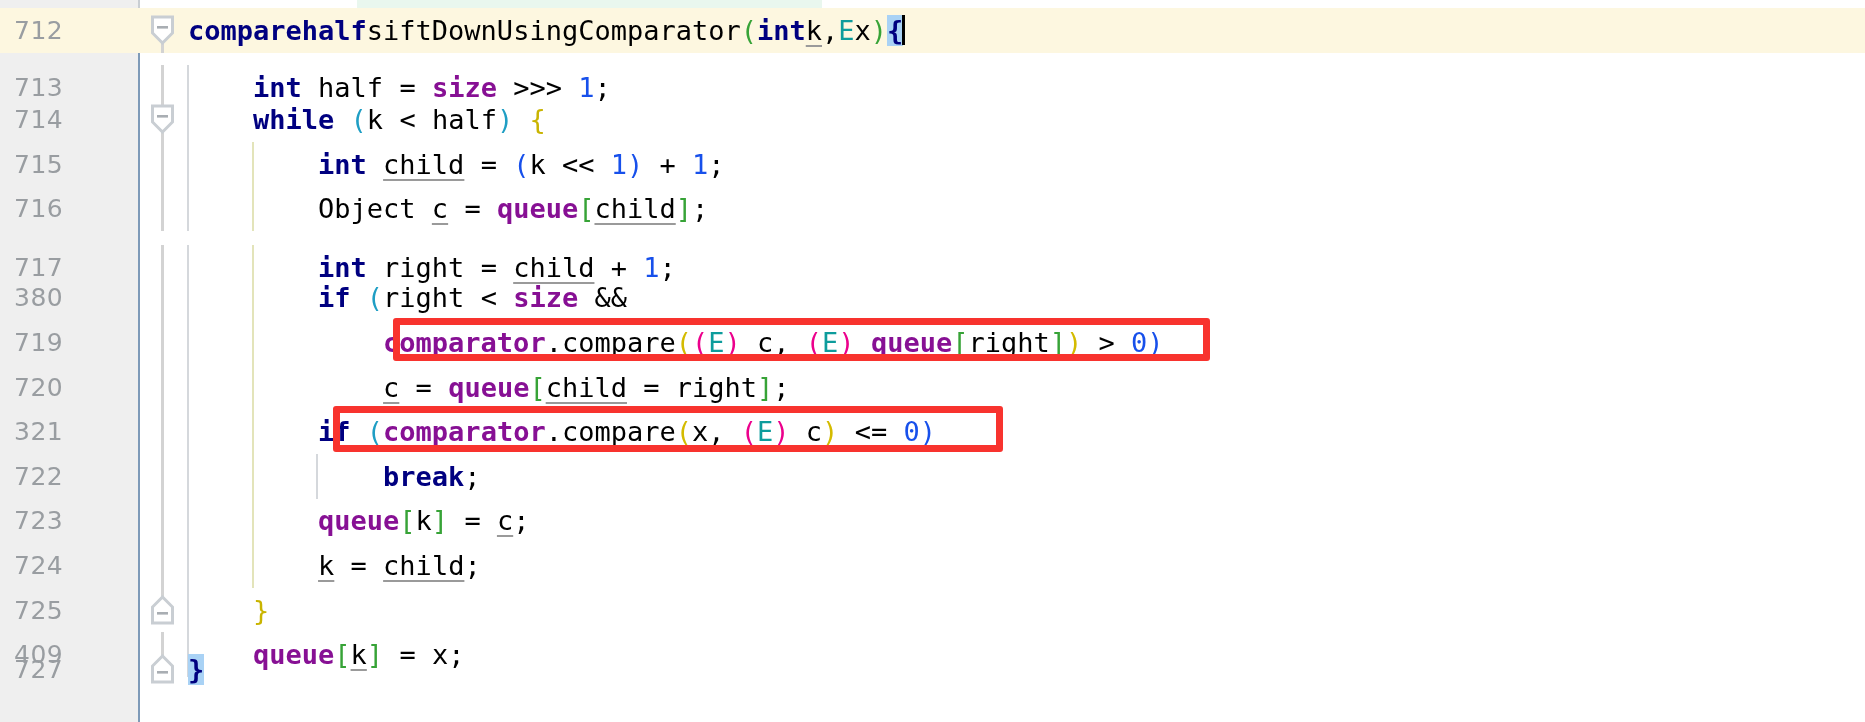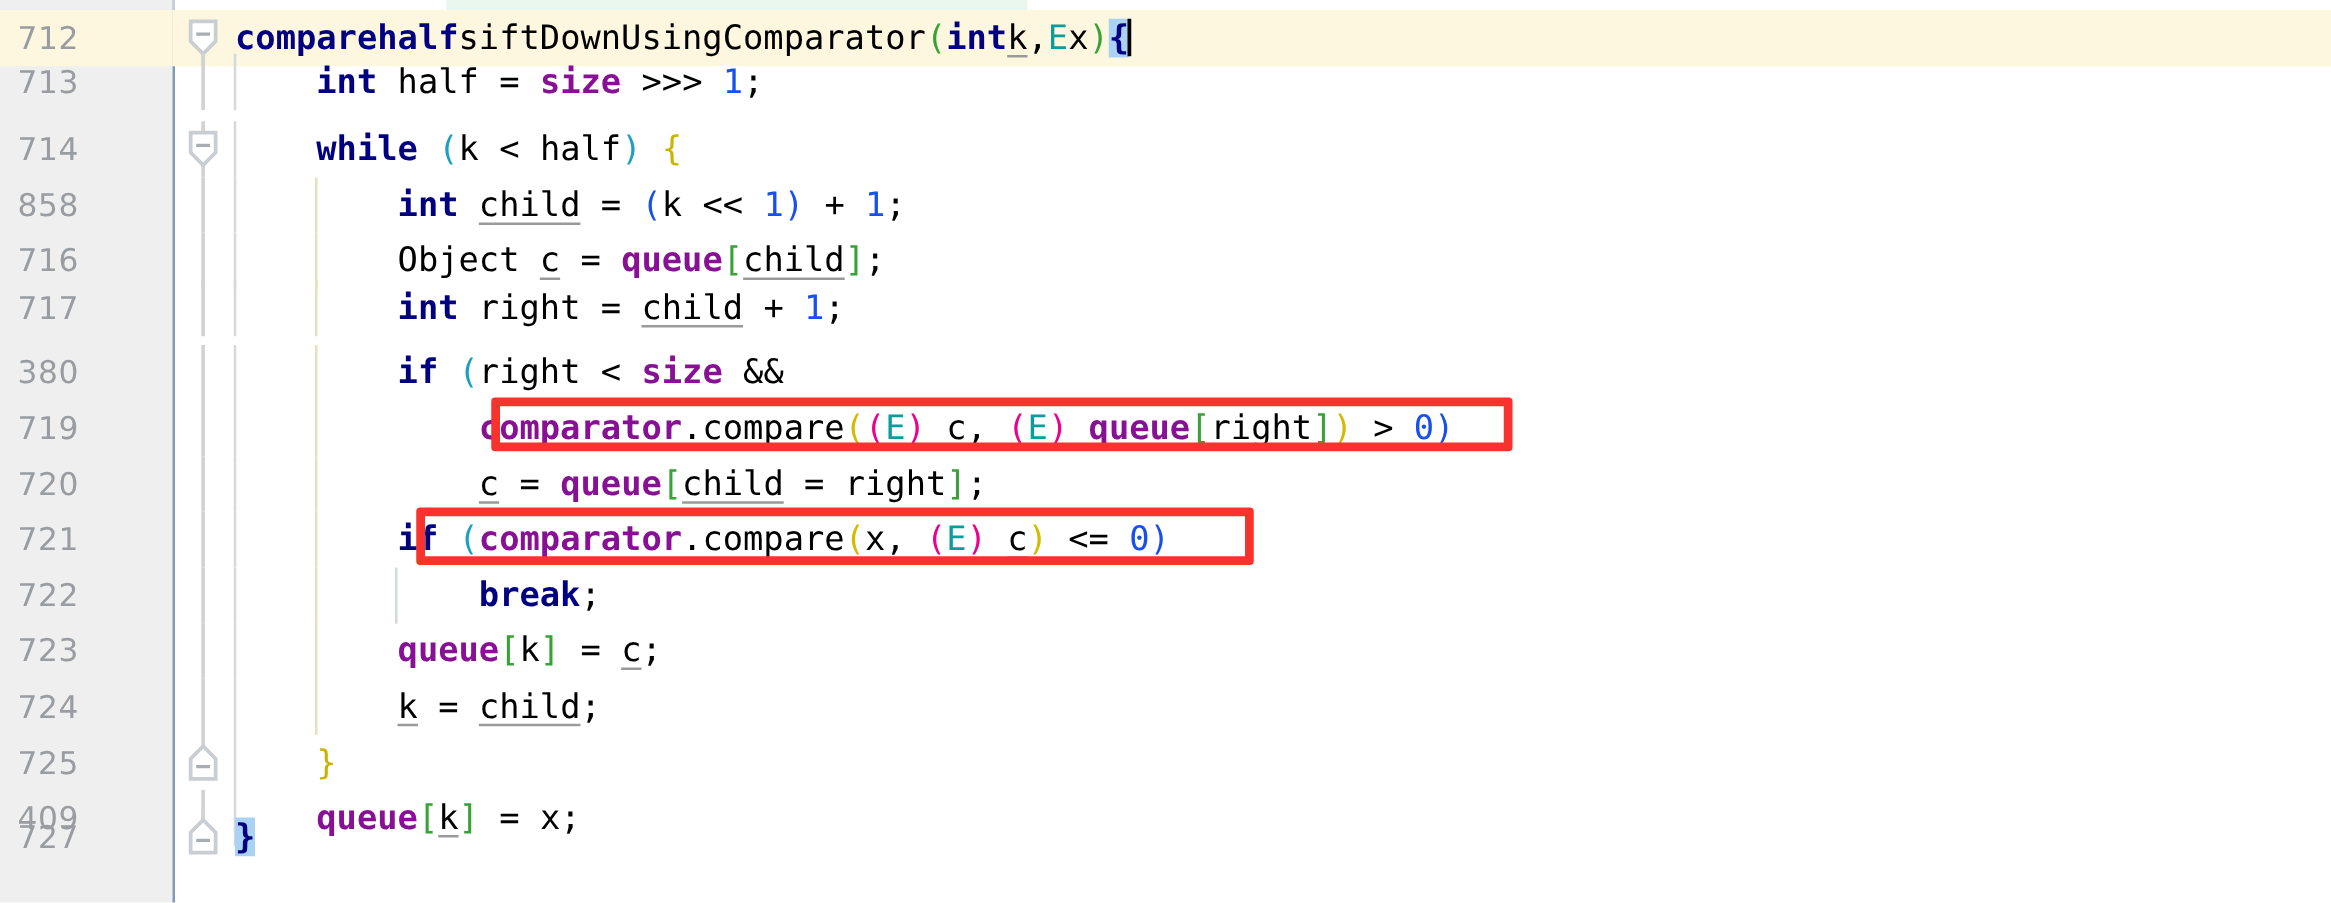--- a/index.html
+++ b/index.html
@@ -211,21 +211,21 @@
       <div class="fold-marker">
         <svg width="25" height="30" viewBox="0 0 25 30">
           <path d="M2.5 2 H22.5 V18 L12.5 28 L2.5 18 Z" fill="#ffffff" stroke="#c9ced3" stroke-width="3"></path>
           <rect x="7" y="11" width="11" height="2.6" fill="#a9aeb3"></rect>
         </svg>
       </div>
     </div>
     <div class="code-cell"><span class="kw">compare</span> <span class="kw">half</span> <span class="pln">siftDownUsingComparator</span><span class="pG">(</span><span class="kw">int</span> <span class="pln u">k</span><span class="pln">,</span> <span class="typ">E</span> <span class="pln">x</span><span class="pG">)</span> <span class="brace-hl">{</span><span class="caret"></span></div>
   </div>
 
-  <div class="row" style="top:43px">
+  <div class="row" style="top:65px">
     <div class="lnum-cell">713</div>
     <div class="fold-cell">
       <div class="fold-line"></div>
     </div>
     <div class="code-cell">
       <span class="indent-guide" style="left:-1px"></span>
       <span>    <span class="kw">int</span> <span class="pln">half</span> <span class="pln">=</span> <span class="fld">size</span> <span class="pln">&gt;&gt;&gt;</span> <span class="num">1</span><span class="pln">;</span></span>
     </div>
   </div>
 
@@ -240,21 +240,21 @@
         </svg>
       </div>
     </div>
     <div class="code-cell">
       <span class="indent-guide" style="left:-1px"></span>
       <span>    <span class="kw">while</span> <span class="pT">(</span><span class="pln">k</span> <span class="pln">&lt;</span> <span class="pln">half</span><span class="pT">)</span> <span class="brace-y">{</span></span>
     </div>
   </div>
 
   <div class="row" style="top:141.8px">
-    <div class="lnum-cell">858</div>
+    <div class="lnum-cell">715</div>
     <div class="fold-cell">
       <div class="fold-line"></div>
     </div>
     <div class="code-cell">
       <span class="indent-guide" style="left:-1px"></span>
       <span class="indent-guide olive" style="left:64px"></span>
       <span>        <span class="kw">int</span> <span class="pln u">child</span> <span class="pln">=</span> <span class="pB">(</span><span class="pln">k</span> <span class="pln">&lt;&lt;</span> <span class="num">1</span><span class="pB">)</span> <span class="pln">+</span> <span class="num">1</span><span class="pln">;</span></span>
     </div>
   </div>
 
@@ -263,21 +263,21 @@
     <div class="fold-cell">
       <div class="fold-line"></div>
     </div>
     <div class="code-cell">
       <span class="indent-guide" style="left:-1px"></span>
       <span class="indent-guide olive" style="left:64px"></span>
       <span>        <span class="pln">Object</span> <span class="pln u">c</span> <span class="pln">=</span> <span class="fld">queue</span><span class="pG">[</span><span class="pln u">child</span><span class="pG">]</span><span class="pln">;</span></span>
     </div>
   </div>
 
-  <div class="row" style="top:224px">
+  <div class="row" style="top:245px">
     <div class="lnum-cell">717</div>
     <div class="fold-cell">
       <div class="fold-line"></div>
     </div>
     <div class="code-cell">
       <span class="indent-guide" style="left:-1px"></span>
       <span class="indent-guide olive" style="left:64px"></span>
       <span>        <span class="kw">int</span> <span class="pln">right</span> <span class="pln">=</span> <span class="pln u">child</span> <span class="pln">+</span> <span class="num">1</span><span class="pln">;</span></span>
     </div>
   </div>
@@ -312,21 +312,21 @@
       <div class="fold-line"></div>
     </div>
     <div class="code-cell">
       <span class="indent-guide" style="left:-1px"></span>
       <span class="indent-guide olive" style="left:64px"></span>
       <span>            <span class="pln u">c</span> <span class="pln">=</span> <span class="fld">queue</span><span class="pG">[</span><span class="pln u">child</span> <span class="pln">=</span> <span class="pln">right</span><span class="pG">]</span><span class="pln">;</span></span>
     </div>
   </div>
 
   <div class="row" style="top:409.4px">
-    <div class="lnum-cell">721</div>
+    <div class="lnum-cell">321</div>
     <div class="fold-cell">
       <div class="fold-line"></div>
     </div>
     <div class="code-cell">
       <span class="indent-guide" style="left:-1px"></span>
       <span class="indent-guide olive" style="left:64px"></span>
       <span>        <span class="kw">if</span> <span class="pT">(</span><span class="fld">comparator</span><span class="pln">.compare</span><span class="pY">(</span><span class="pln">x</span><span class="pln">,</span> <span class="pM">(</span><span class="typ">E</span><span class="pM">)</span> <span class="pln u">c</span><span class="pY">)</span> <span class="pln">&lt;=</span> <span class="num">0</span><span class="pB">)</span></span>
     </div>
   </div>
 

